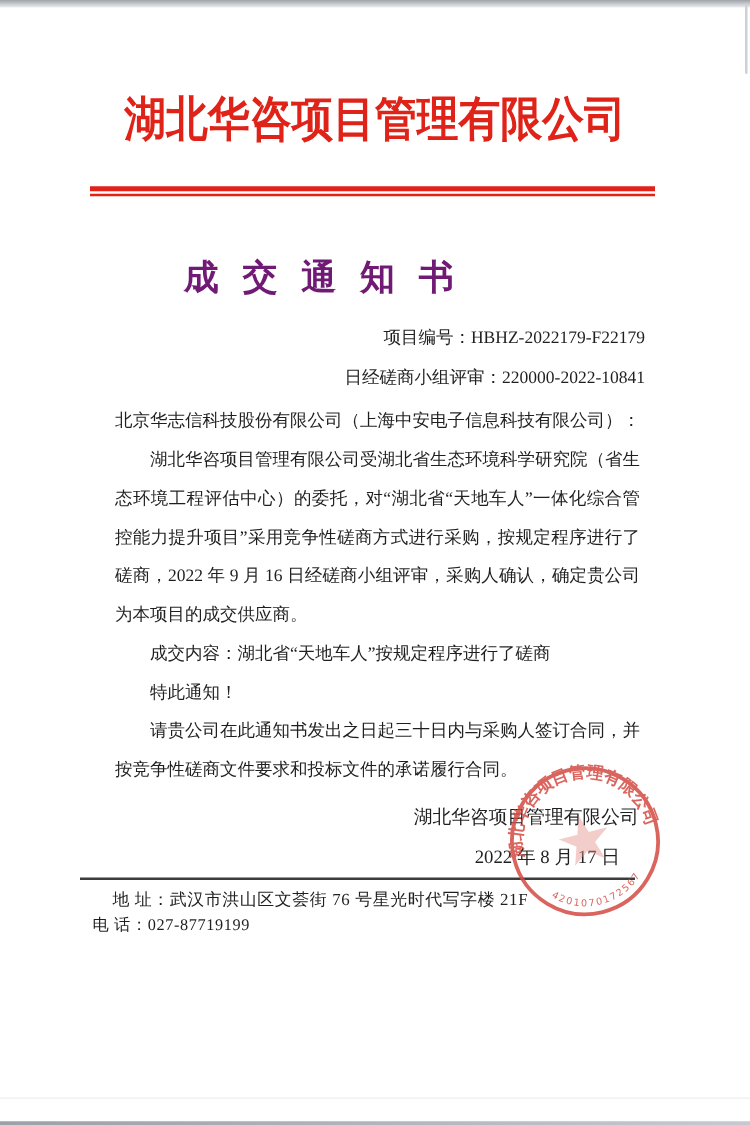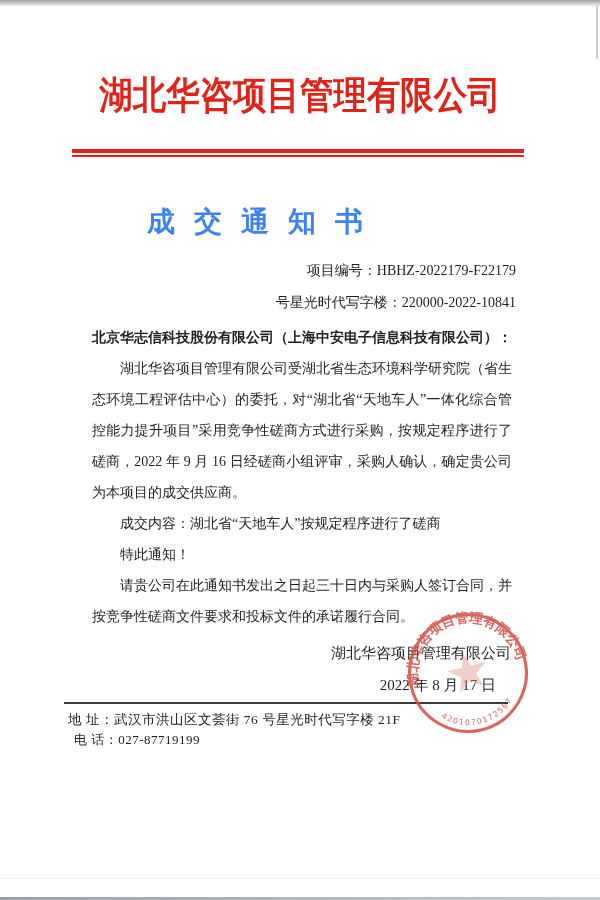--- a/index.html
+++ b/index.html
@@ -28,48 +28,48 @@
     letter-spacing:0px;
     white-space:nowrap;
   }
   .rule{position:absolute;top:149px;left:72px;width:452px;}
   .rule-thick{height:4px;background:#e32119;}
   .rule-thin{height:1.5px;background:#e32119;margin-top:2px;}
 
   .doc-title{
     position:absolute;top:203px;left:0;width:516px;margin:0;
     text-align:center;
-    font-size:28px;font-weight:bold;color:#3b82f6;
+    font-size:28px;font-weight:bold;color:#701a75;
     letter-spacing:6px;white-space:nowrap;
   }
 
   .meta{position:absolute;top:263px;right:84px;text-align:right;
     font-size:14px;line-height:15px;}
   .meta-line{margin-bottom:17px;white-space:nowrap;}
 
   .body-text{
     position:absolute;top:322px;left:92px;width:420px;
     font-size:14px;line-height:31px;text-align:justify;
   }
   .body-text p{margin:0;text-indent:2em;}
-  .body-text p.no-indent{text-indent:0;font-weight:bold;}
+  .body-text p.no-indent{text-indent:0;}
 
   .sig-company{position:absolute;top:644px;right:89px;font-size:15px;white-space:nowrap;}
   .sig-date{position:absolute;top:676px;right:104px;font-size:15px;white-space:nowrap;}
 
   .seal{
     position:absolute;left:401px;top:606px;width:134px;height:134px;
     transform:rotate(-14deg);
     opacity:0.85;
     z-index:5;
     pointer-events:none;
   }
 
   .footer-rule{position:absolute;top:702px;left:64px;width:444px;height:1.5px;background:#3c3c3c;}
-  .footer-line1{position:absolute;top:711px;left:68px;font-size:13.5px;letter-spacing:0.5px;white-space:nowrap;}
+  .footer-line1{position:absolute;top:711px;left:90px;font-size:13.5px;letter-spacing:0.5px;white-space:nowrap;}
   .footer-line2{position:absolute;top:731px;left:74px;font-size:13px;letter-spacing:0.5px;white-space:nowrap;}
 </style>
 </head>
 <body>
 
 <div class="page">
 
   <div class="scan-top"></div>
   <div class="scan-right"></div>
   <div class="scan-faint-line"></div>
@@ -79,21 +79,21 @@
 
   <div class="rule">
     <div class="rule-thick"></div>
     <div class="rule-thin"></div>
   </div>
 
   <h1 class="doc-title">成 交 通 知 书</h1>
 
   <div class="meta">
     <div class="meta-line"><span>项目编号：</span><span>HBHZ-2022179-F22179</span></div>
-    <div class="meta-line"><span>号星光时代写字楼：</span><span>220000-2022-10841</span></div>
+    <div class="meta-line"><span>日经磋商小组评审：</span><span>220000-2022-10841</span></div>
   </div>
 
   <div class="body-text">
     <p class="no-indent">北京华志信科技股份有限公司（上海中安电子信息科技有限公司）：</p>
     <p>湖北华咨项目管理有限公司受湖北省生态环境科学研究院（省生态环境工程评估中心）的委托，对“湖北省“天地车人”一体化综合管控能力提升项目”采用竞争性磋商方式进行采购，按规定程序进行了磋商，2022 年 9 月 16 日经磋商小组评审，采购人确认，确定贵公司为本项目的成交供应商。</p>
     <p>成交内容：湖北省“天地车人”按规定程序进行了磋商</p>
     <p>特此通知！</p>
     <p>请贵公司在此通知书发出之日起三十日内与采购人签订合同，并按竞争性磋商文件要求和投标文件的承诺履行合同。</p>
   </div>
 

